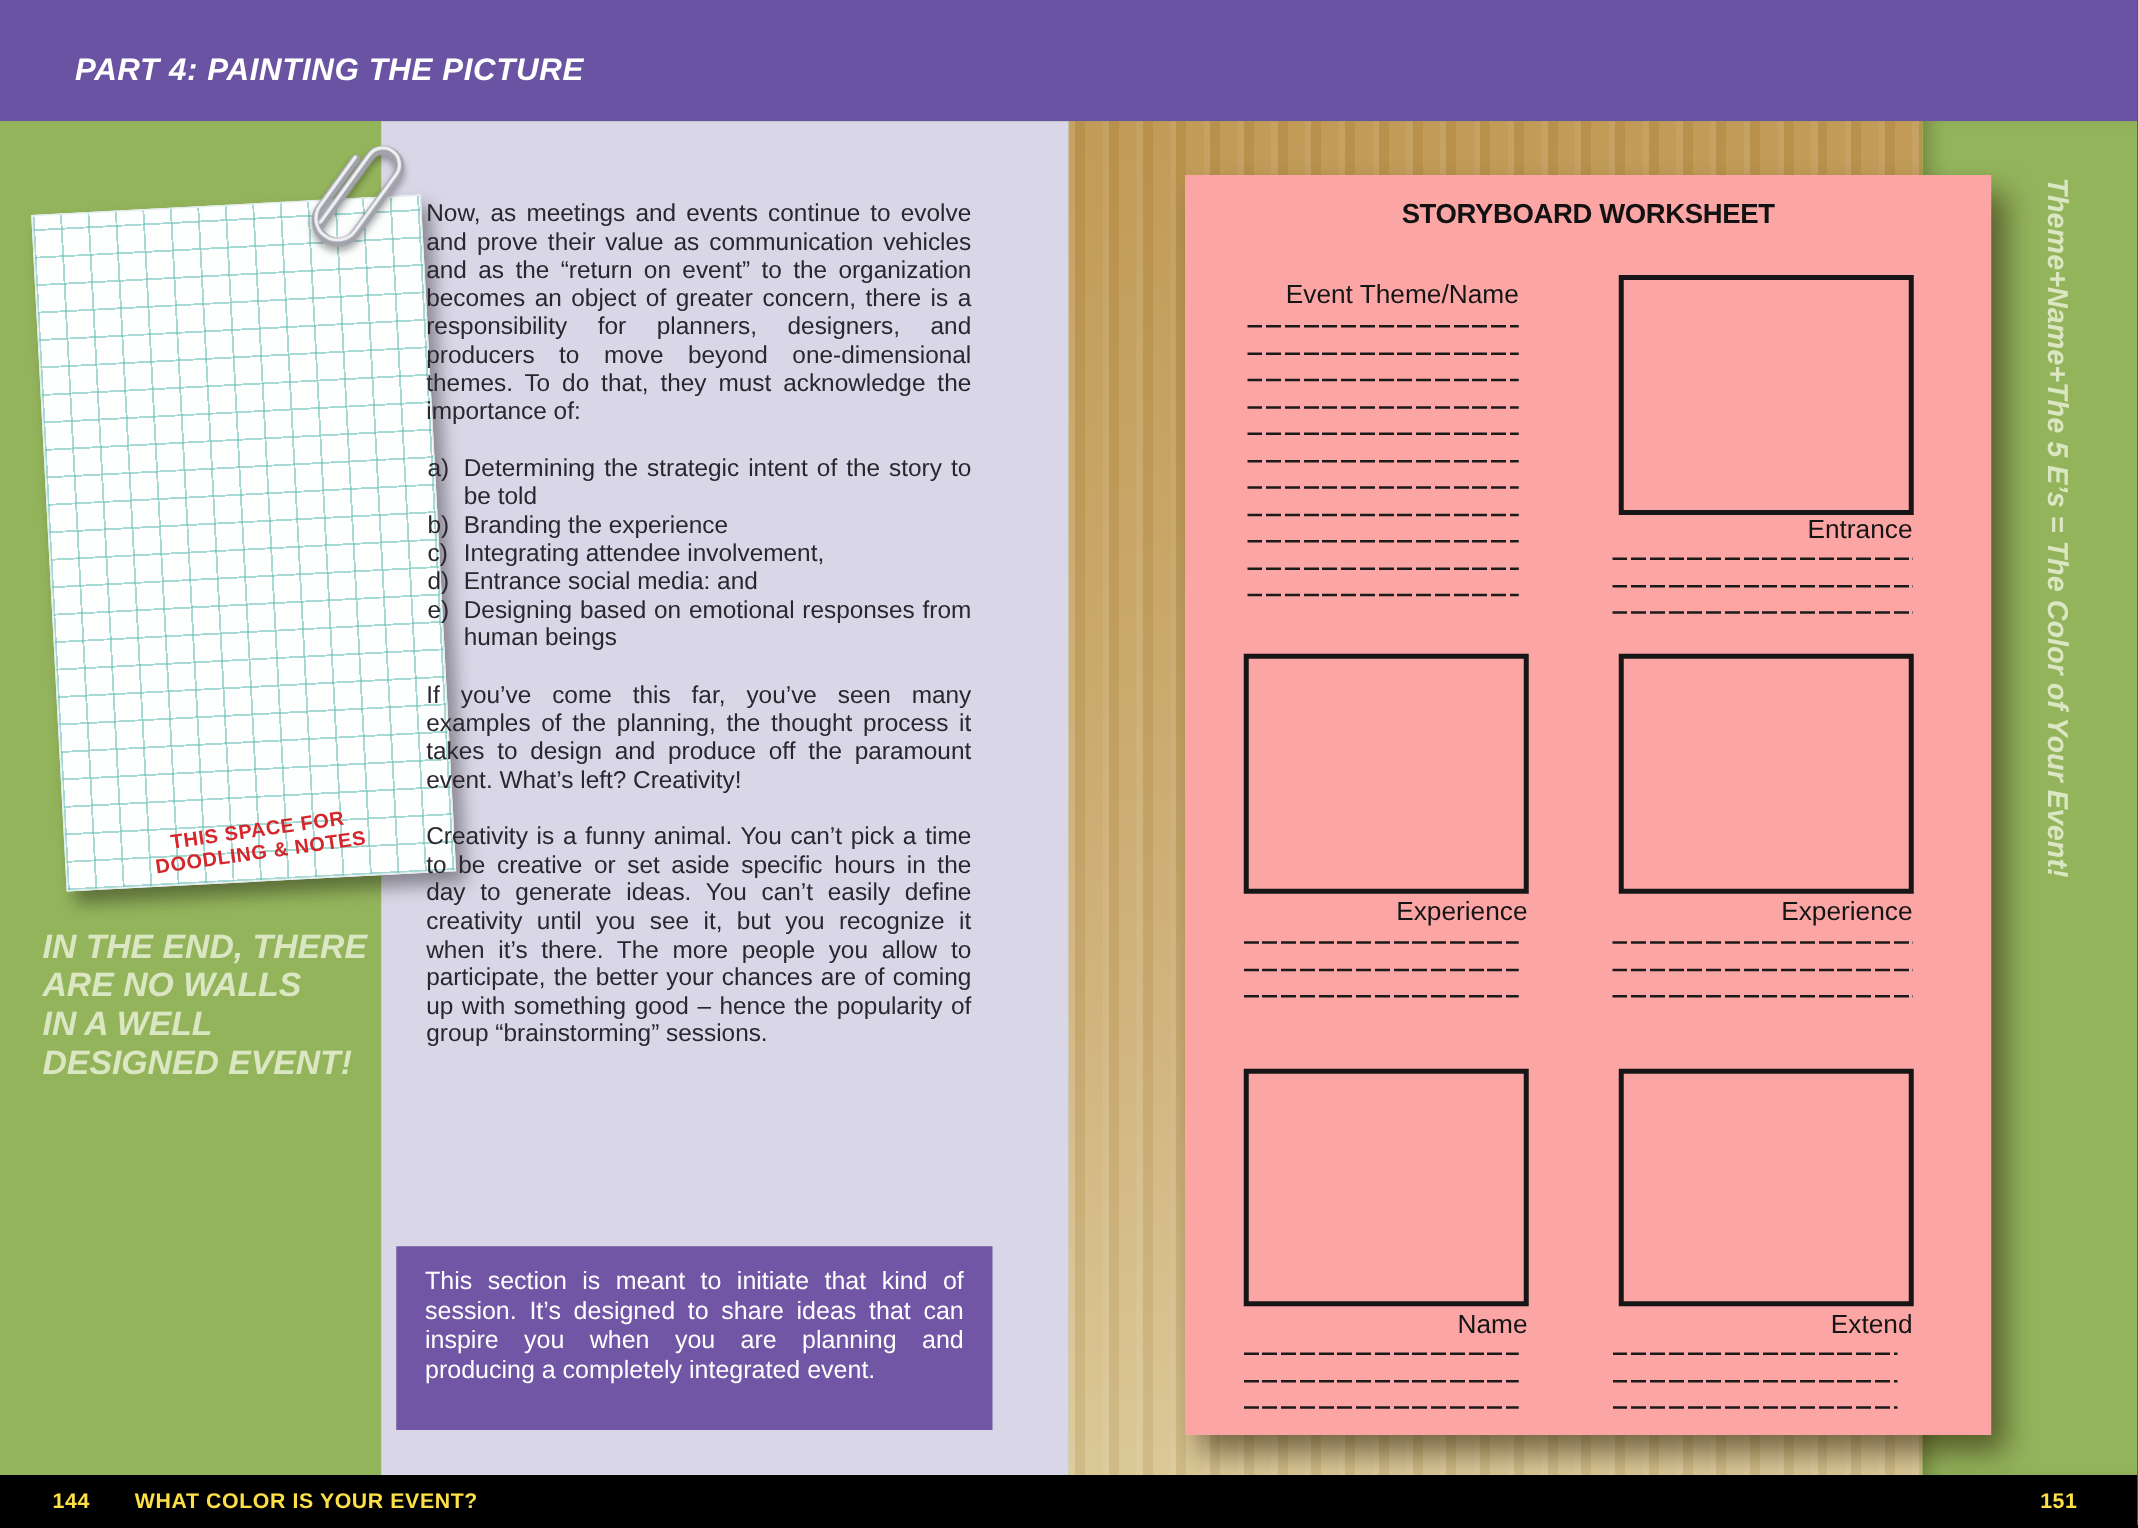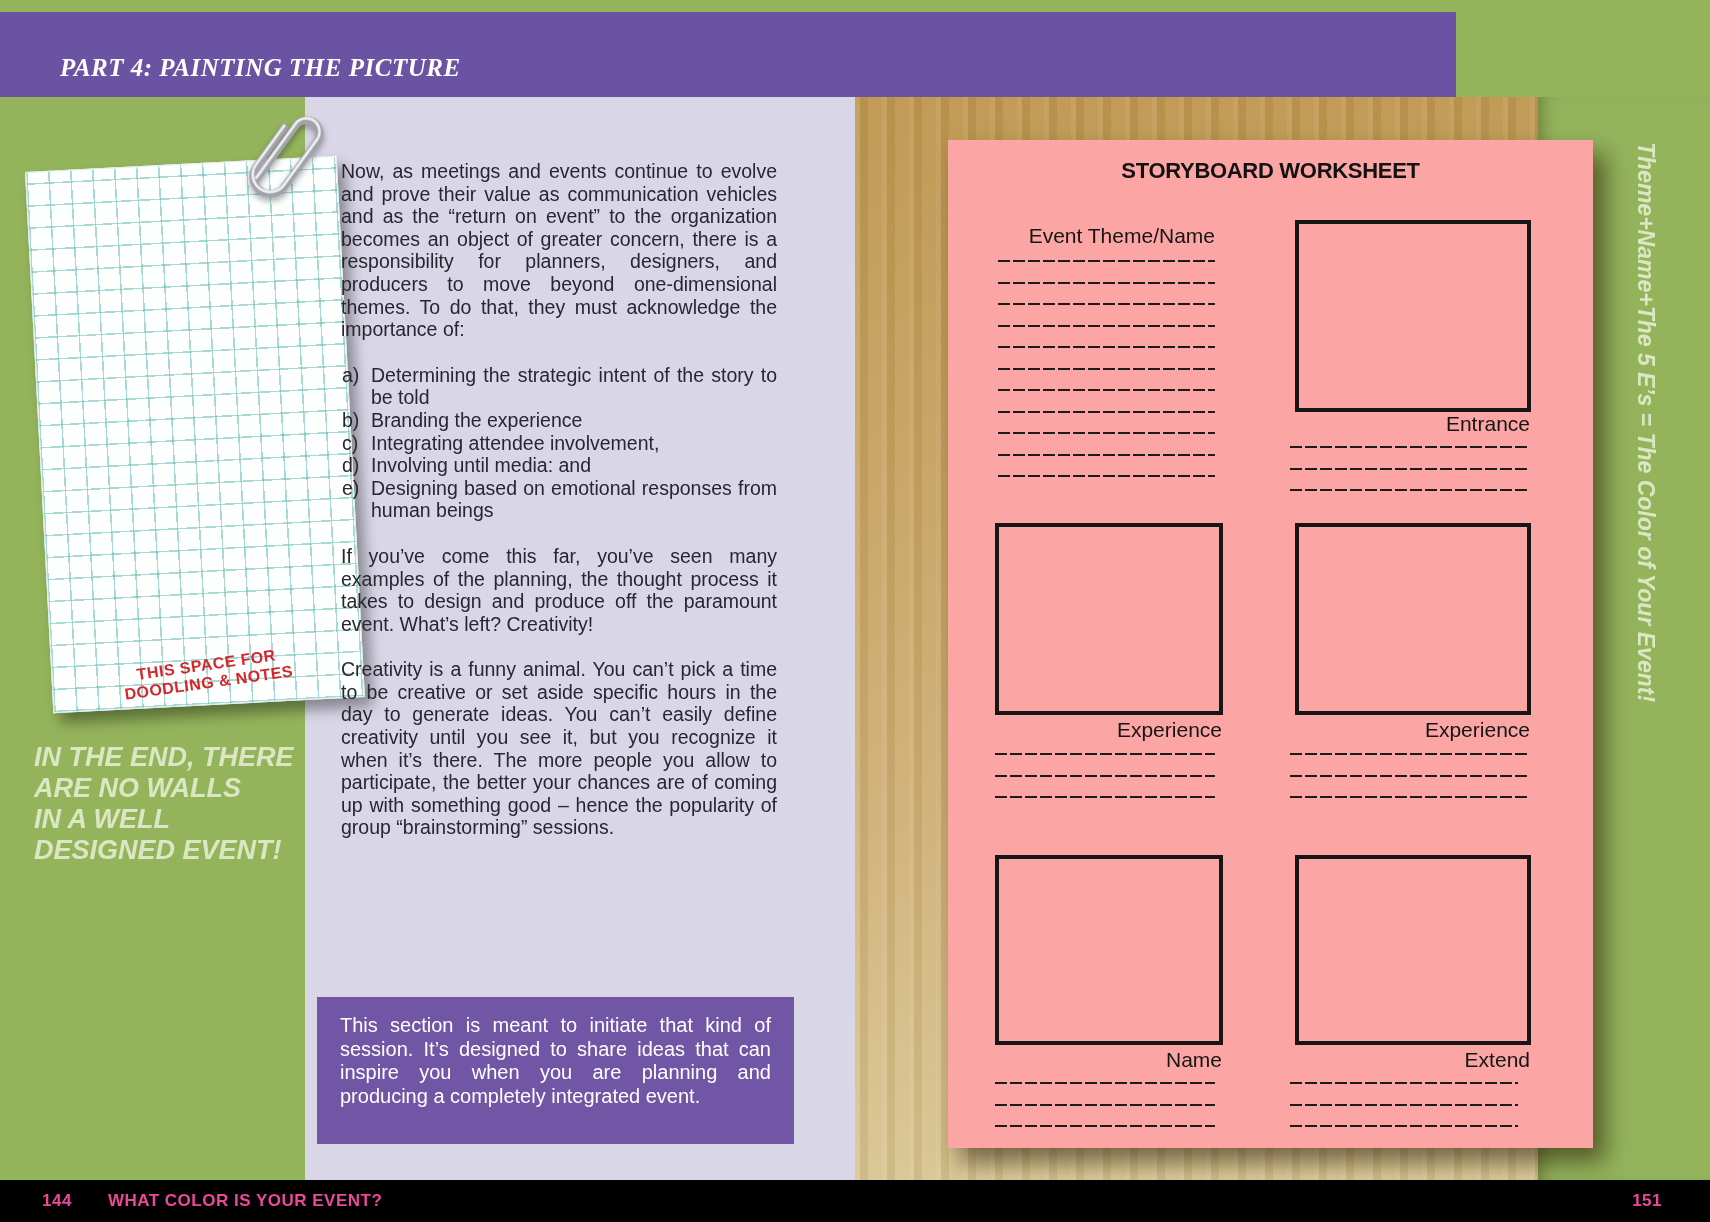--- a/index.html
+++ b/index.html
@@ -1,20 +1,20 @@
 <!DOCTYPE html>
 <html><head>
 <meta charset="utf-8">
 <style>
   html,body{margin:0;padding:0;background:#222;}
   .page{position:relative;width:1710px;height:1222px;overflow:hidden;
         font-family:"Liberation Sans",sans-serif;background:#94b45c;}
 
   
-  .header{position:absolute;left:0;top:12px;width:1456px;height:97px;background:#6a53a2;font-family:Liberation Serif, serif;}
+  .header{position:absolute;left:0;top:0;width:1710px;height:97px;background:#6a53a2;}
   .header-title{position:absolute;left:60px;top:42px;color:#ffffff;
         font-size:25px;font-weight:bold;font-style:italic;letter-spacing:.5px;}
   .col-green-left{position:absolute;left:0;top:97px;width:305px;height:1083px;background:#94b45c;}
   .col-lavender{position:absolute;left:305px;top:97px;width:550px;height:1083px;background:#d9d6e7;}
   .col-wood{position:absolute;left:855px;top:97px;width:683px;height:1083px;
         background:
           repeating-linear-gradient(90deg, rgba(255,255,255,.10) 0px, rgba(255,255,255,.10) 5px,
             rgba(122,88,30,.10) 5px, rgba(122,88,30,.10) 13px, rgba(255,255,255,.04) 13px, rgba(255,255,255,.04) 27px),
           linear-gradient(180deg,#bf9750 0%,#c7a463 35%,#cfb077 65%,#d9c693 100%);}
   .col-green-right{position:absolute;left:1538px;top:97px;width:172px;height:1083px;background:#94b45c;
@@ -77,21 +77,21 @@
   #lines-exit{left:47px;top:942px;width:220px;}
   #lines-extend{left:342px;top:942px;width:228px;}
 
   
   .vtext{position:absolute;left:1659px;top:142px;width:920px;height:30px;
         transform:rotate(90deg);transform-origin:0 0;
         font-size:23px;font-weight:bold;font-style:italic;color:#dbe7c3;}
 
   
   .footer{position:absolute;left:0;top:1180px;width:1710px;height:42px;background:#000000;
-        color:#ec4899;font-weight:bold;font-size:17px;}
+        color:#fde047;font-weight:bold;font-size:17px;}
   .f-left{position:absolute;left:42px;top:11px;display:flex;gap:36px;letter-spacing:.5px;}
   .f-right{position:absolute;right:48px;top:11px;letter-spacing:.5px;margin-left:14px;}
 </style>
 </head>
 <body>
 
 <div class="page">
 
   <div class="header">
     <div class="header-title">PART 4: PAINTING THE PICTURE</div>
@@ -129,21 +129,21 @@
       <div class="li">
         <span class="marker">b)</span>
         <span>Branding the experience</span>
       </div>
       <div class="li">
         <span class="marker">c)</span>
         <span>Integrating attendee involvement,</span>
       </div>
       <div class="li">
         <span class="marker">d)</span>
-        <span>Involving until media: and</span>
+        <span>Entrance social media: and</span>
       </div>
       <div class="li">
         <span class="marker">e)</span>
         <span>Designing based on emotional responses from human beings</span>
       </div>
     </div>
     <p>If you’ve come this far, you’ve seen many examples of the planning, the thought process it takes to design and produce off the paramount event. What’s left? Creativity!</p>
     <p>Creativity is a funny animal. You can’t pick a time to be creative or set aside specific hours in the day to generate ideas. You can’t easily define creativity until you see it, but you recognize it when it’s there. The more people you allow to participate, the better your chances are of coming up with something good – hence the popularity of group “brainstorming” sessions.</p>
   </div>
 

